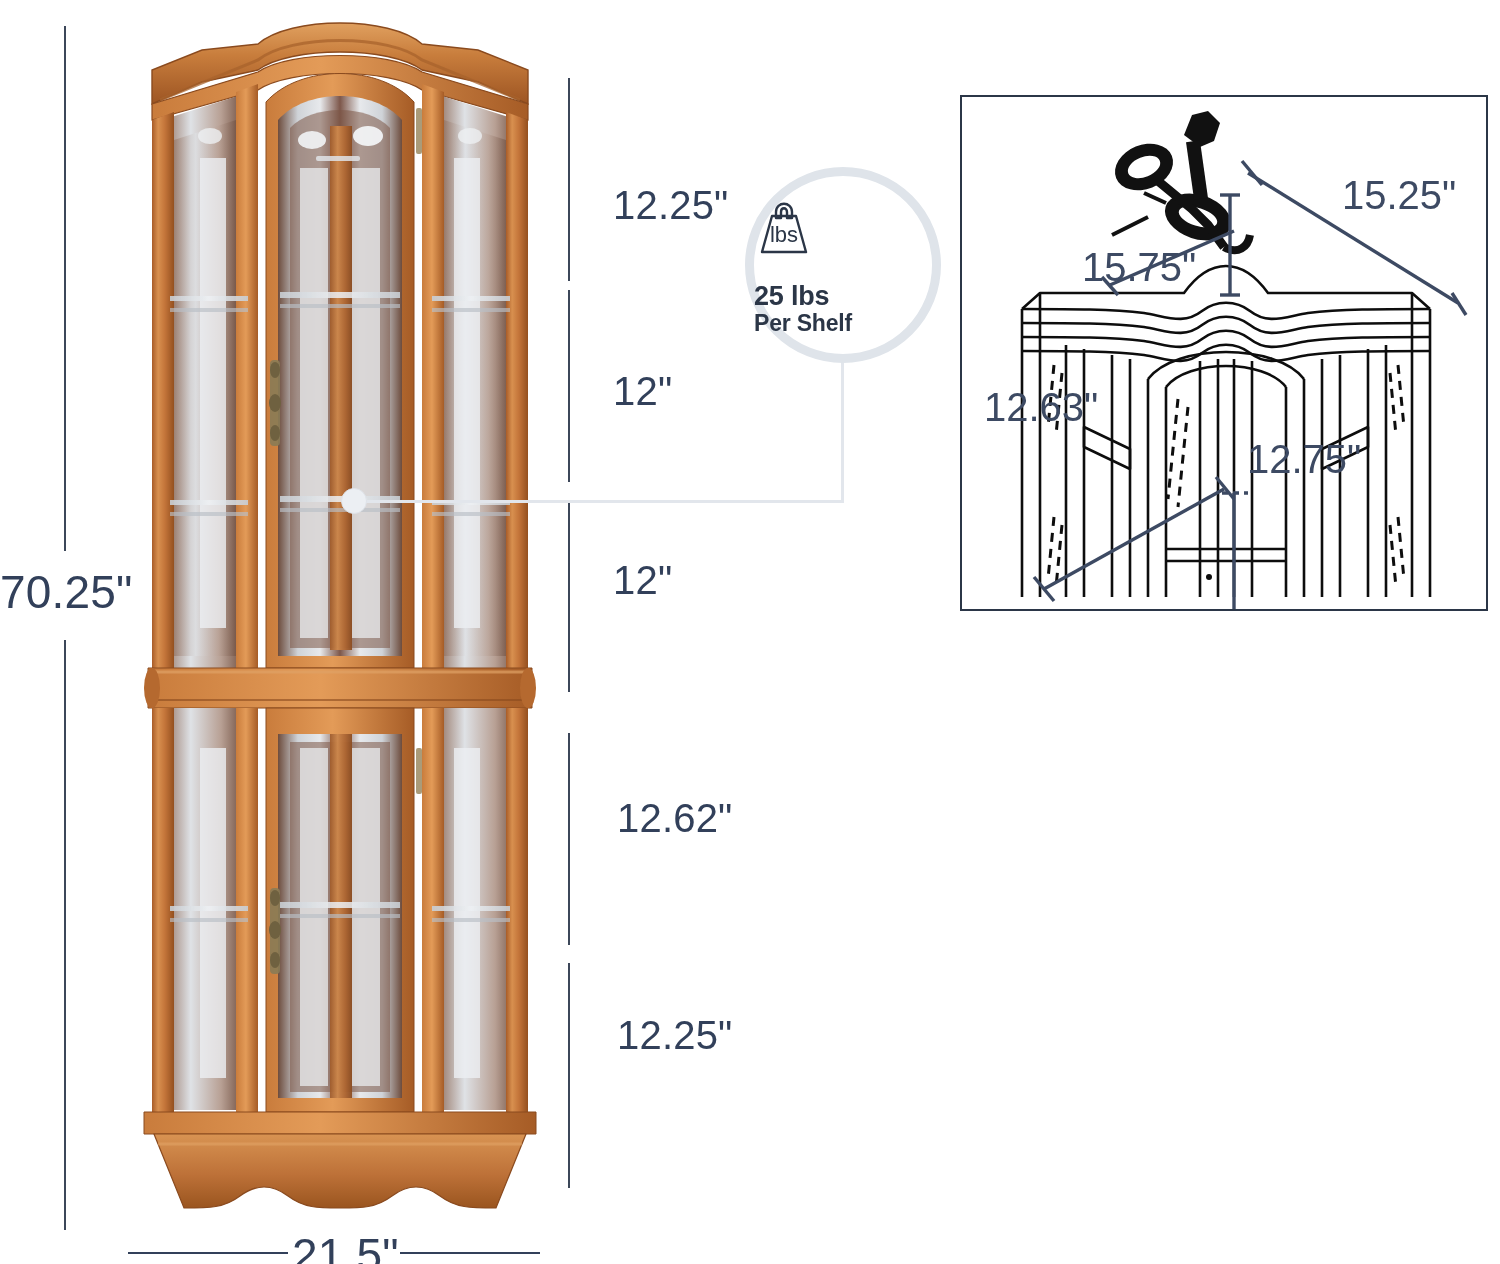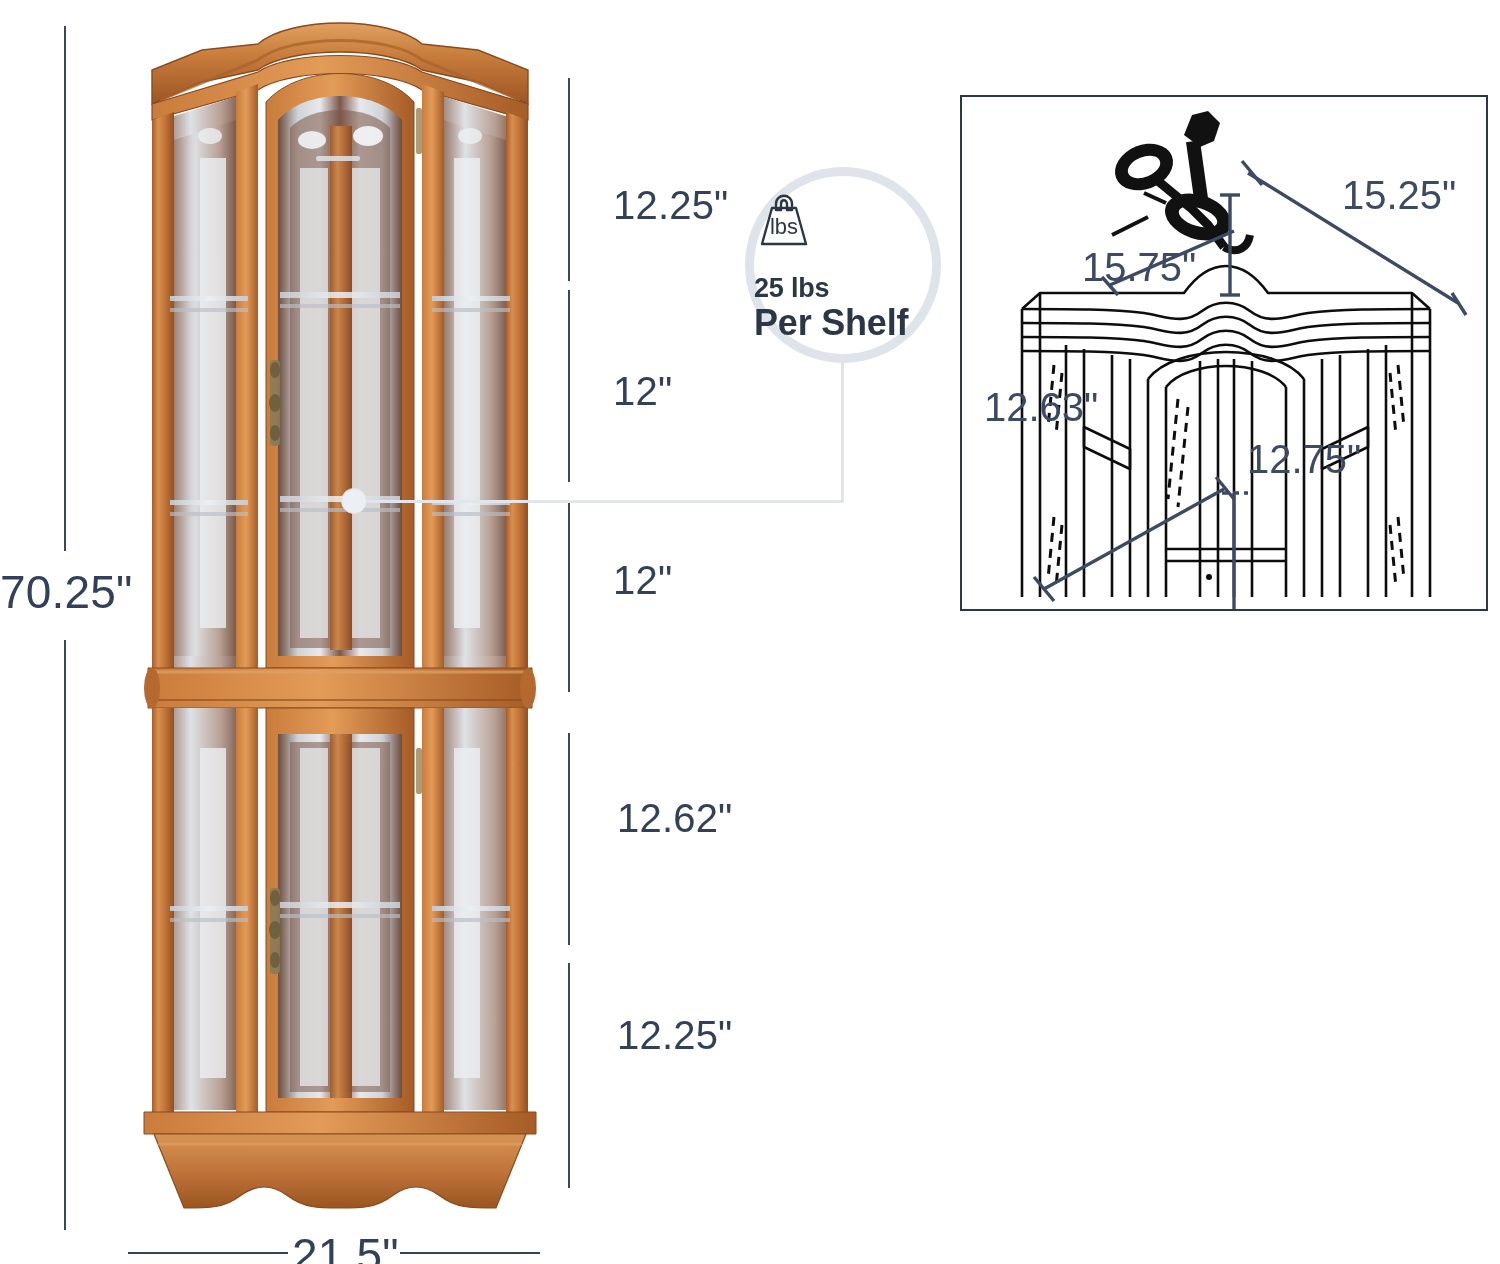--- a/index.html
+++ b/index.html
@@ -42,21 +42,21 @@
     display: flex; flex-direction: column;
     align-items: flex-start; justify-content: center;
     z-index: 6;
   }
   .badge-icon { width: 60px; height: 62px; margin-bottom: 2px; }
   .badge-l1 {
     font-size: 27px; font-weight: bold; color: #2b3647;
     line-height: 1.08; letter-spacing: -.2px; margin-top: 24px;
   }
   .badge-l2 {
-    font-size: 36px; font-weight: bold; color: #2b3647;
+    font-size: 23px; font-weight: bold; color: #2b3647;
     line-height: 1.12; letter-spacing: -.2px;
   }
 
   
   .inset {
     position: absolute;
     border: 2px solid #2b3647;
     background: #ffffff;
     overflow: hidden;
   }

